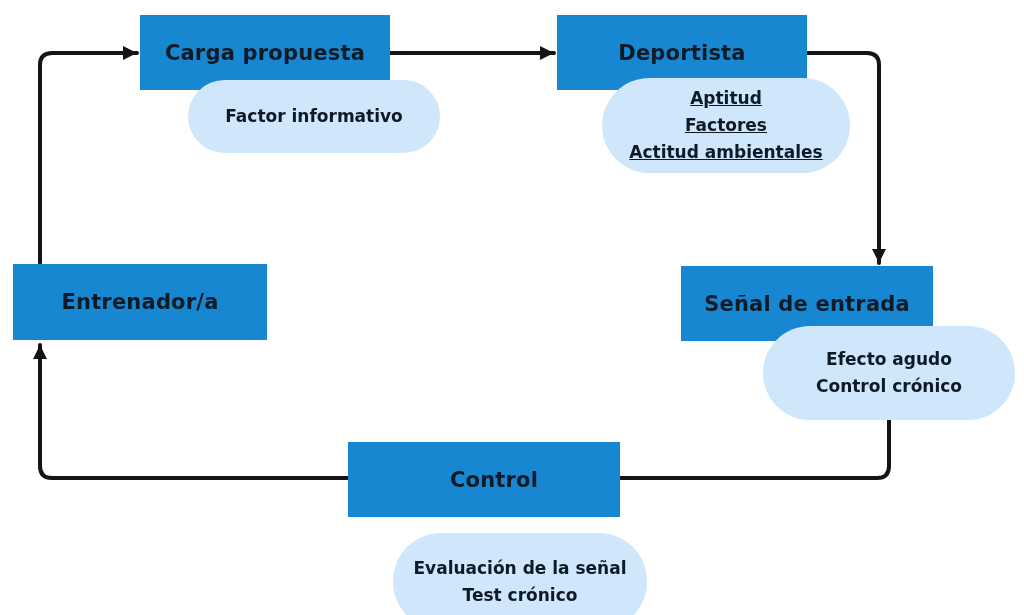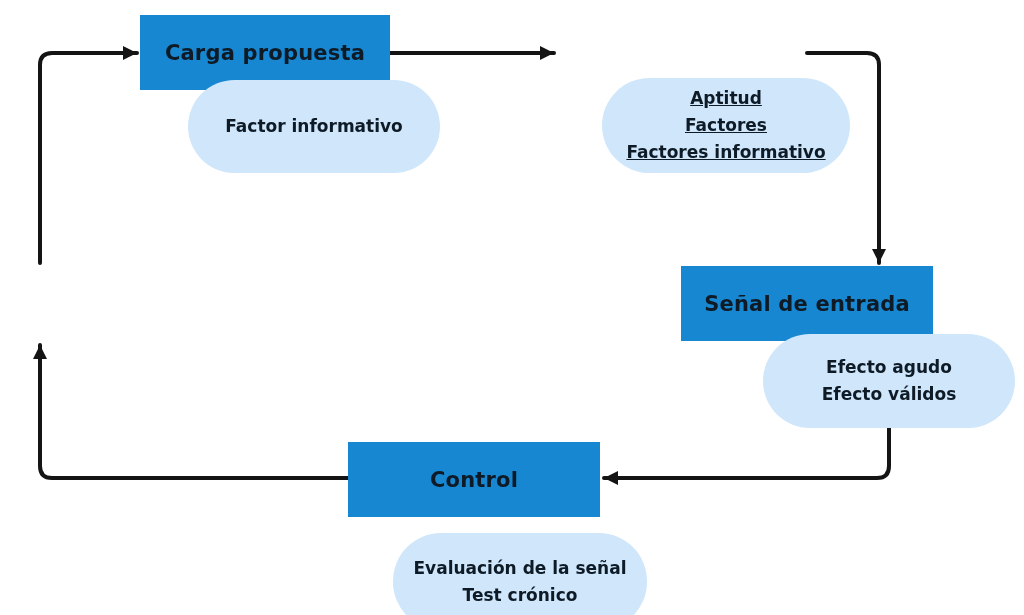--- a/index.html
+++ b/index.html
@@ -54,25 +54,25 @@
     font-size: 17px;
     font-weight: 700;
     line-height: 27px;
     text-align: center;
   }
   
   .box-carga       { left: 140px; top: 15px;  width: 250px; height: 75px; }
   .box-deportista  { left: 557px; top: 15px;  width: 250px; height: 75px; }
   .box-senal       { left: 681px; top: 266px; width: 252px; height: 75px; }
   .box-entrenador  { left: 13px;  top: 264px; width: 254px; height: 76px; }
-  .box-control     { left: 348px; top: 442px; width: 252px; height: 75px; }
+  .box-control     { left: 348px; top: 442px; width: 252px; height: 75px; padding-left: 20px; }
   
-  .pill-carga      { left: 188px; top: 80px;  width: 252px; height: 93px; }
+  .pill-carga      { left: 188px; top: 80px;  width: 252px; height: 73px; }
   .pill-deportista { left: 602px; top: 78px;  width: 248px; height: 95px; text-decoration: underline; }
-  .pill-senal      { left: 763px; top: 326px; width: 252px; height: 94px; margin-top: 8px; }
+  .pill-senal      { left: 763px; top: 326px; width: 252px; height: 94px; }
   .pill-entrenador { left: 63px;  top: 327px; width: 250px; height: 96px; }
   .pill-control    { left: 393px; top: 533px; width: 254px; height: 97px; text-align: right; }
 </style>
 </head>
 <body>
 
 <div class="canvas">
 
   <svg class="connectors" width="1024" height="615" viewBox="0 0 1024 615">
     <defs>
@@ -85,32 +85,34 @@
     <path class="link" d="M 807 53 L 867 53 Q 879 53 879 65 L 879 263" marker-end="url(#arrowhead)"></path>
     <path class="link" d="M 889 416 L 889 466 Q 889 478 877 478 L 604 478" marker-end="url(#arrowhead)"></path>
     <path class="link" d="M 348 478 L 52 478 Q 40 478 40 466 L 40 345" marker-end="url(#arrowhead)"></path>
   </svg>
 
   <div class="node-box box-carga">Carga propuesta</div>
   <div class="note-pill pill-carga">
     <div>Factor informativo</div>
   </div>
 
+  <div class="node-box box-deportista">Deportista</div>
   <div class="note-pill pill-deportista">
     <div>Aptitud</div>
     <div>Factores</div>
-    <div>Factores informativo</div>
+    <div>Actitud ambientales</div>
   </div>
 
   <div class="node-box box-senal">Señal de entrada</div>
   <div class="note-pill pill-senal">
     <div>Efecto agudo</div>
-    <div>Efecto válidos</div>
+    <div>Control crónico</div>
   </div>
 
   <div class="node-box box-control">Control</div>
   <div class="note-pill pill-control">
     <div>Evaluación de la señal</div>
     <div>Test crónico</div>
   </div>
 
+  <div class="node-box box-entrenador">Entrenador/a</div>
 
 </div>
 
 </body></html>

